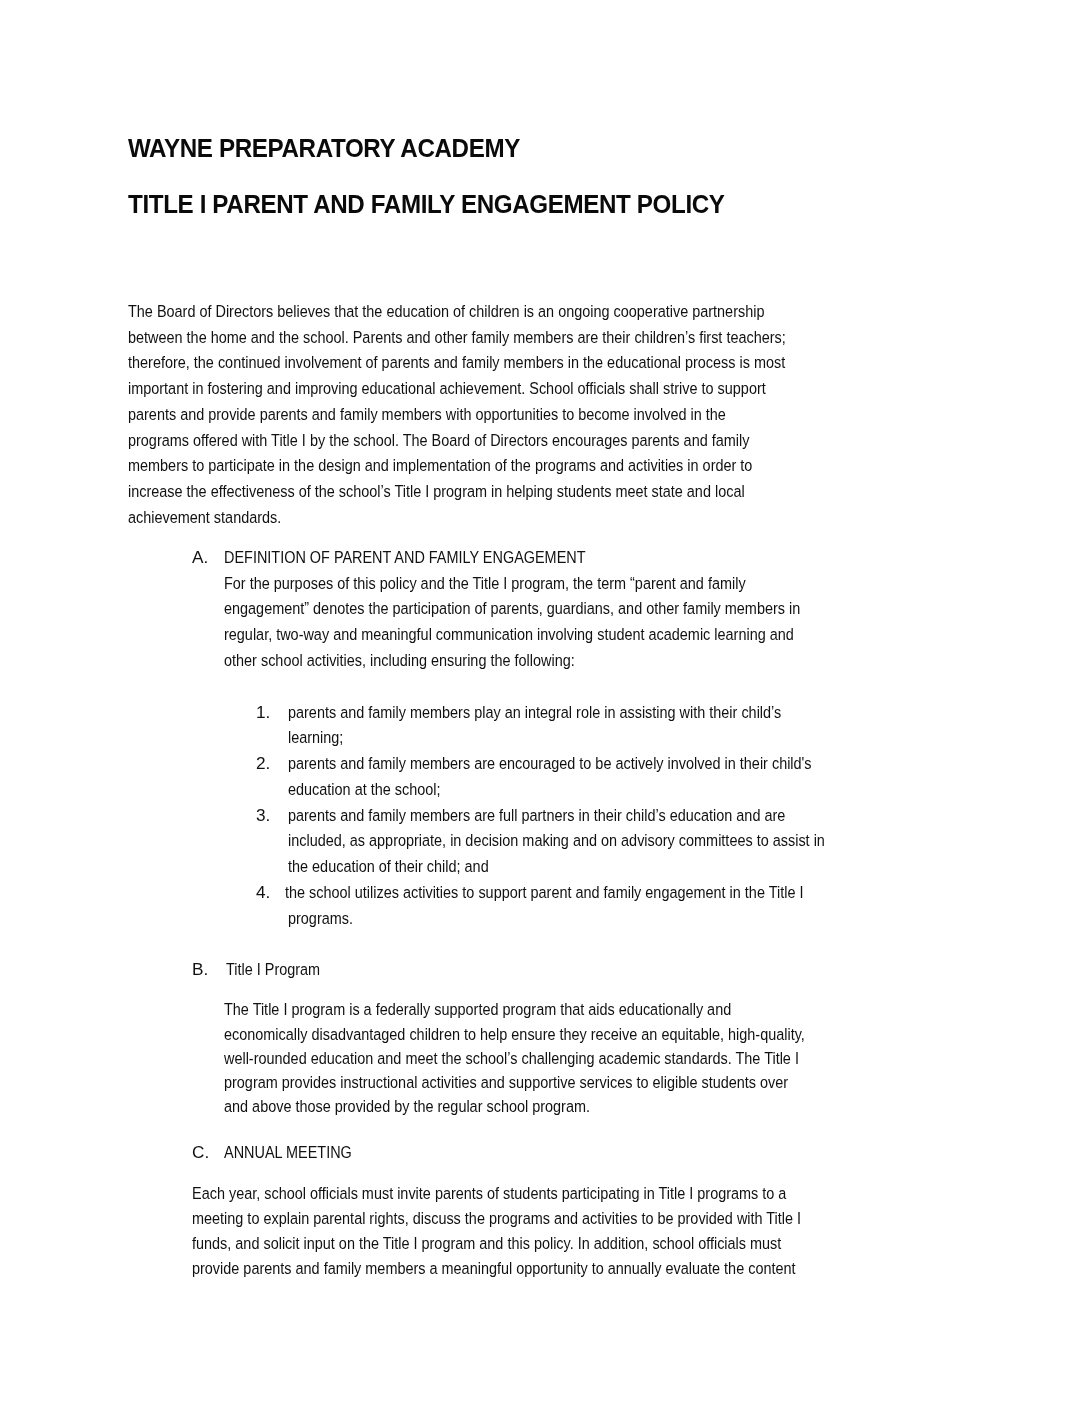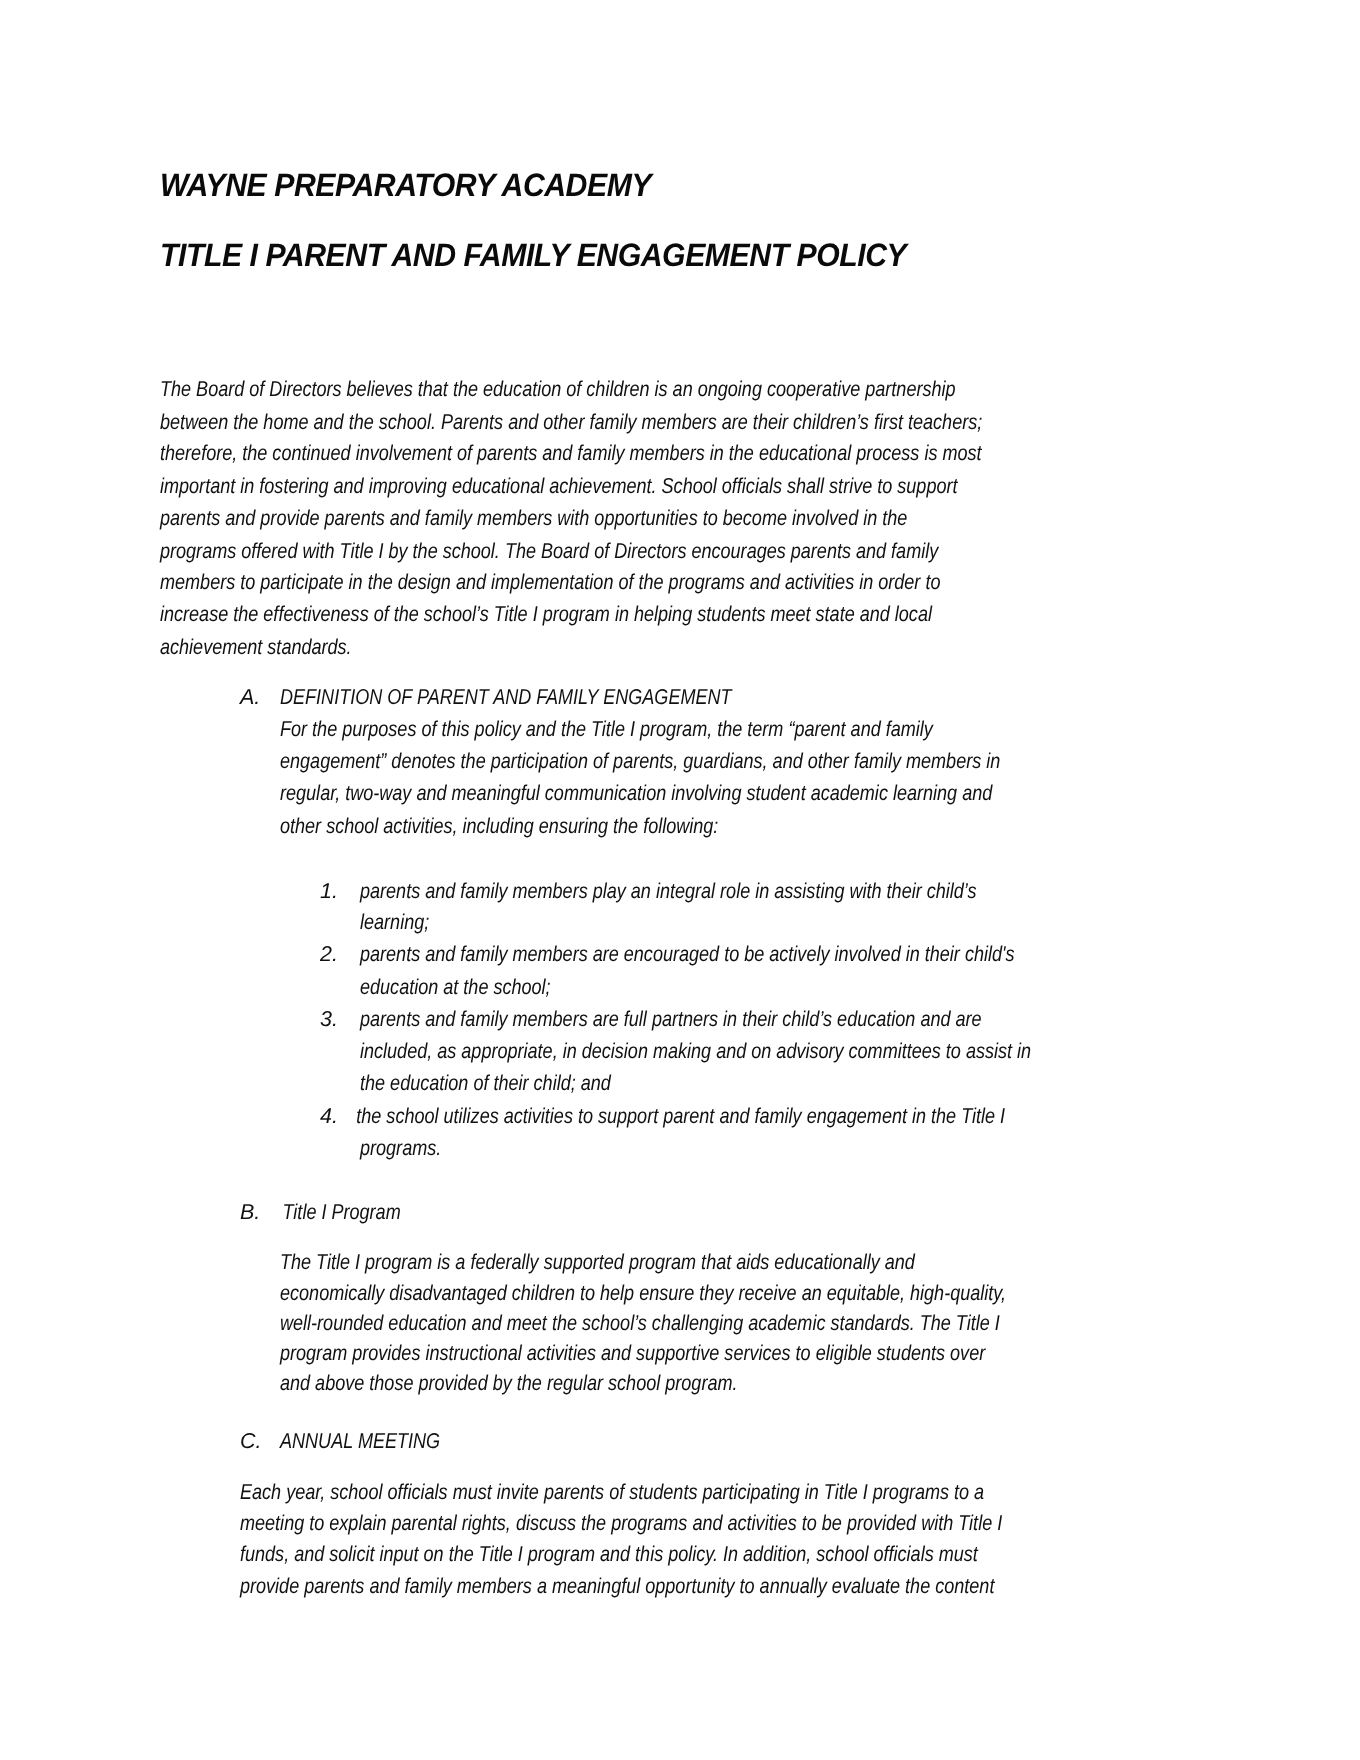--- a/index.html
+++ b/index.html
@@ -1,18 +1,18 @@
 <!DOCTYPE html>
 <html><head>
 <meta charset="utf-8">
 <style>
   html, body { margin: 0; padding: 0; background: #ffffff; }
   body { width: 1088px; height: 1408px; position: relative; overflow: hidden;
          font-family: "Liberation Sans", sans-serif; color: #111111; }
-  .page { position: absolute; left: 0; top: 0; width: 1088px; height: 1170px; background: #fff; font-style: italic; }
+  .page { position: absolute; left: 0; top: 0; width: 1088px; height: 1170px; background: #fff; }
   .h1 { position: absolute; left: 128px; font-weight: bold; font-size: 26px; letter-spacing: -0.4px;
         transform: scaleX(0.93); transform-origin: left center; white-space: nowrap; color: #0a0a0a; }
   .line { position: absolute; font-size: 17.2px; white-space: nowrap; line-height: 20px;
           transform-origin: left center; color: #111; }
   .num { position: absolute; font-size: 17.2px; line-height: 20px; white-space: nowrap; color: #111; }
 </style>
 </head>
 <body>
 
 <div class="page">

